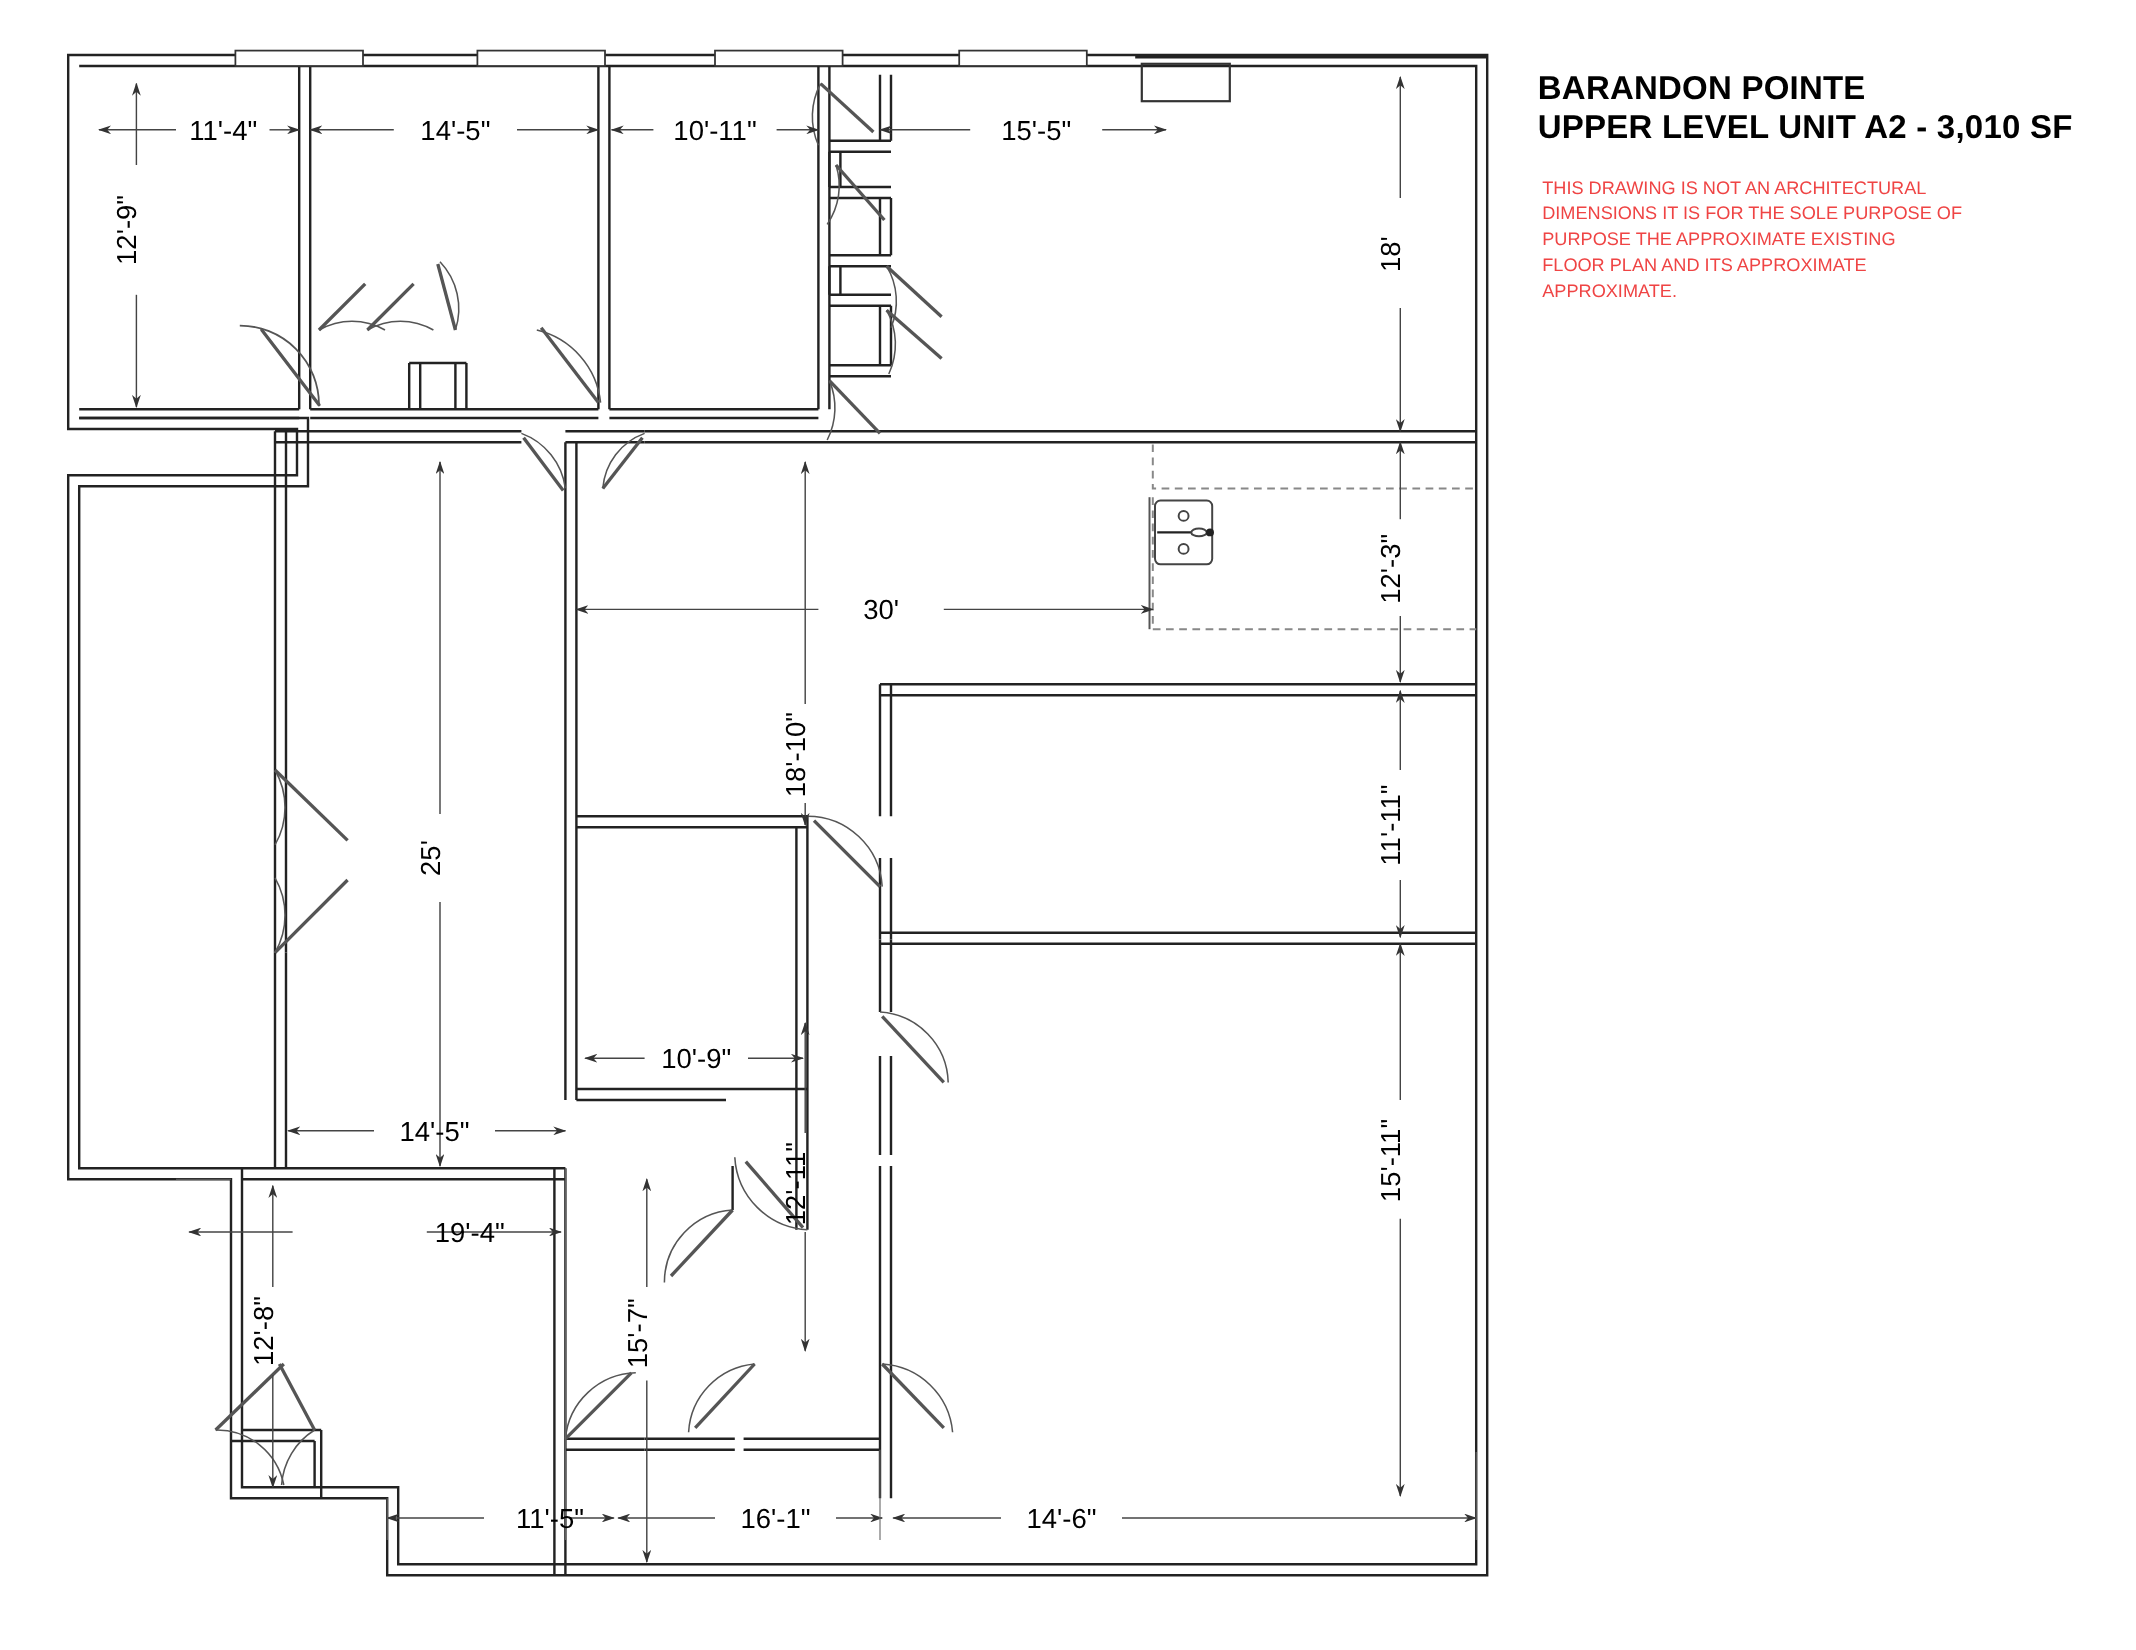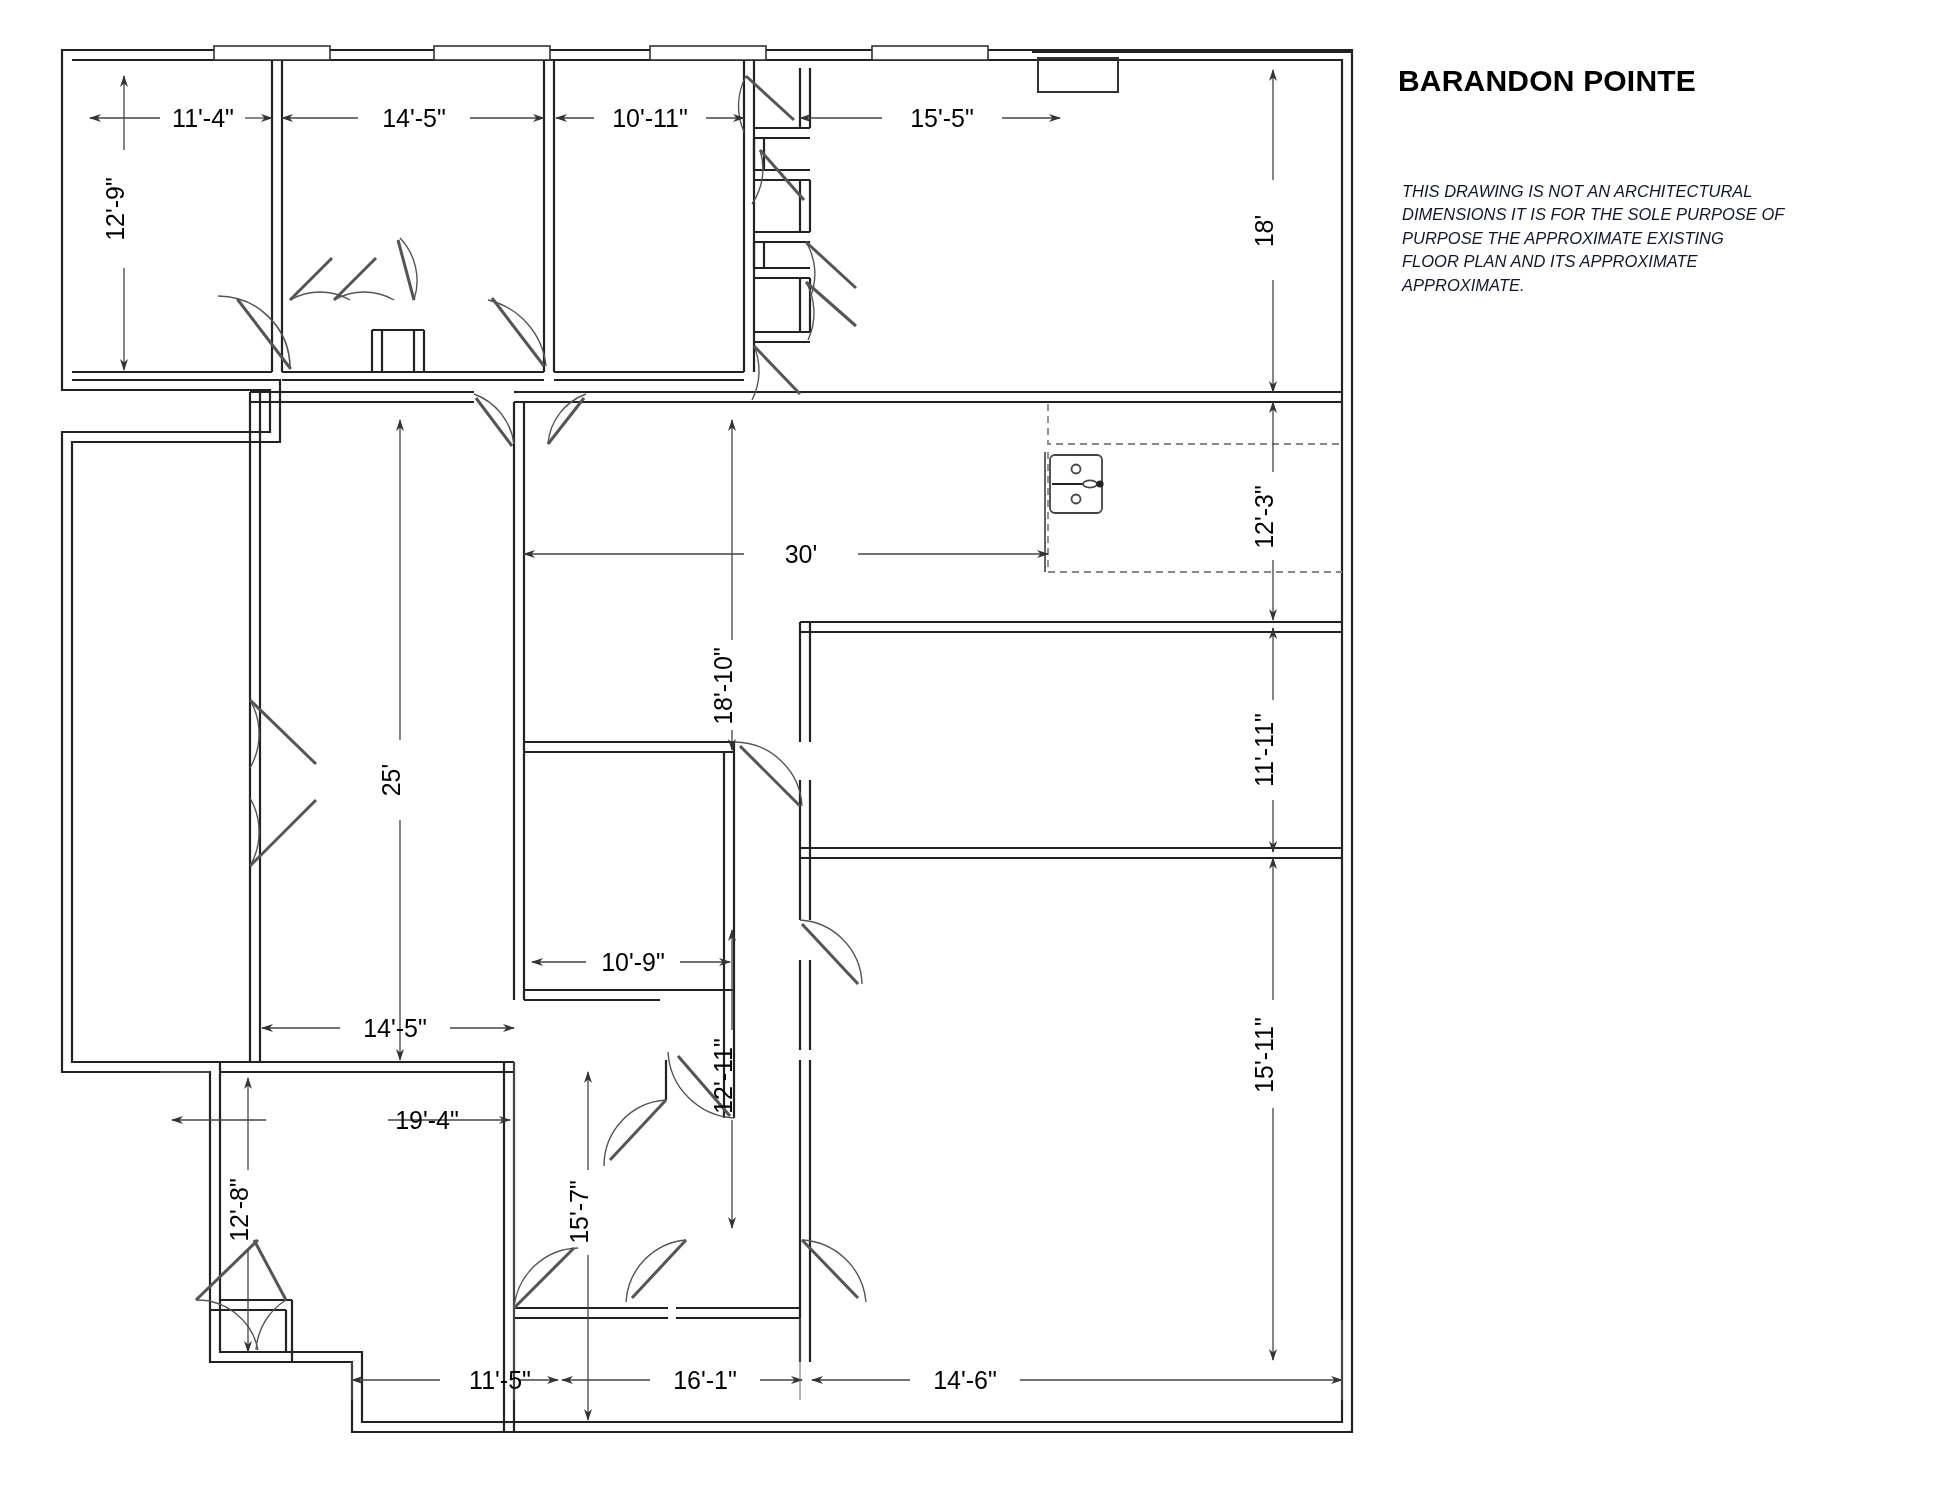--- a/index.html
+++ b/index.html
@@ -30,26 +30,25 @@
     font-size: 30px;
     font-weight: bold;
     letter-spacing: 0.2px;
     color: #000;
     line-height: 1.16;
     white-space: nowrap;
   }
   .disclaimer {
     position: absolute;
     left: 1402px;
-    top: 180px;
+    top: 160px;
     width: 420px;
     font-size: 16.5px;
     line-height: 1.42;
-    color: #0f172a;
-    font-style: italic;
+    color: #ef4444;
   }
   .disclaimer div { white-space: nowrap; }
   svg.plan {
     position: absolute;
     left: 0; top: 0;
     width: 1942px;
     height: 1500px;
   }
   .dimtext {
     font-family: "Liberation Sans", sans-serif;
@@ -58,20 +57,21 @@
     font-weight: 500;
   }
 </style>
 </head>
 <body>
 
 <div id="sheet">
 
   <div class="titleblock">
     <div class="title-line">BARANDON POINTE</div>
+    <div class="title-line">UPPER LEVEL UNIT A2 - 3,010 SF</div>
   </div>
 
   <div class="disclaimer">
     <div>THIS DRAWING IS NOT AN ARCHITECTURAL</div>
     <div>DIMENSIONS IT IS FOR THE SOLE PURPOSE OF</div>
     <div>PURPOSE THE APPROXIMATE EXISTING</div>
     <div>FLOOR PLAN AND ITS APPROXIMATE</div>
     <div>APPROXIMATE.</div>
   </div>
 

